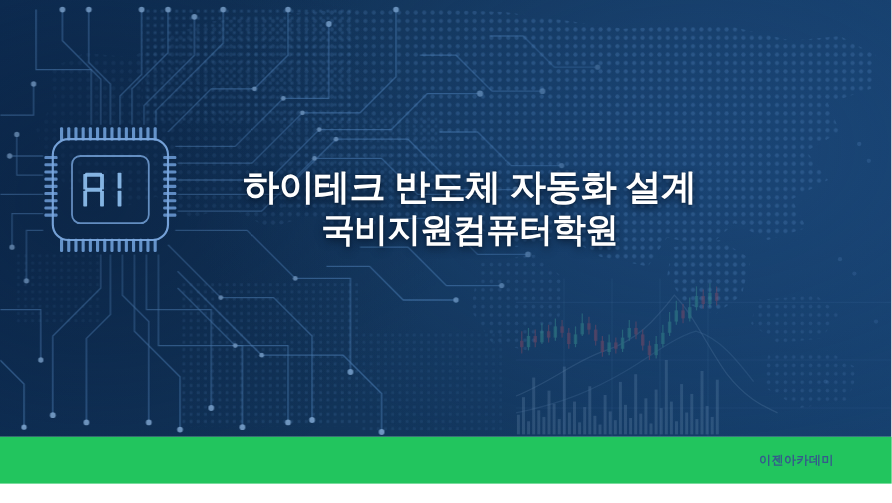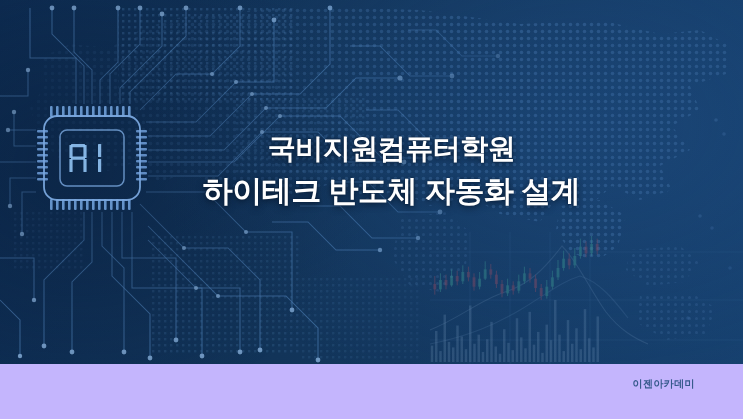--- a/index.html
+++ b/index.html
@@ -34,21 +34,21 @@
   .tl{
     display:block;color:#ffffff;font-weight:bold;
     letter-spacing:-0.5px;white-space:nowrap;
     text-shadow:0 2px 7px rgba(4,16,34,0.75), 0 0 2px rgba(4,16,34,0.6);
   }
   .tl1{font-size:28px;line-height:34px;}
   .tl2{font-size:30px;line-height:36px;margin-top:7px;}
 
   
   .footer{
-    position:absolute;left:0;top:364px;width:743px;height:55px;background:#c4b5fd;
+    position:absolute;left:0;top:364px;width:743px;height:39px;background:#22c55e;
   }
   .brand{
     position:absolute;right:48px;top:13px;
     font-size:10px;font-weight:bold;color:#365a8c;letter-spacing:0.4px;
   }
 
   
   .chip{position:absolute;left:36px;top:104px;width:112px;height:108px;z-index:6;}
 </style>
 </head>
@@ -423,21 +423,21 @@
         <rect x="35" y="52.5" width="14" height="3.2" rx="0.6"></rect>
         <rect x="33.4" y="55" width="3.2" height="13" rx="0.6"></rect>
         <rect x="47.4" y="55" width="3.2" height="13" rx="0.6"></rect>
 
         <rect x="62" y="40" width="3.2" height="13" rx="0.6"></rect>
         <rect x="62" y="55" width="3.2" height="13" rx="0.6"></rect>
       </g>
     </svg>
 
     <div class="title-wrap">
+      <span class="tl tl2">하이테크 반도체 자동화 설계</span>
       <span class="tl tl1">국비지원컴퓨터학원</span>
-      <span class="tl tl2">하이테크 반도체 자동화 설계</span>
     </div>
   </div>
 
   <div class="footer">
     <div class="brand">이젠아카데미</div>
   </div>
 </div>
 
 </body></html>

